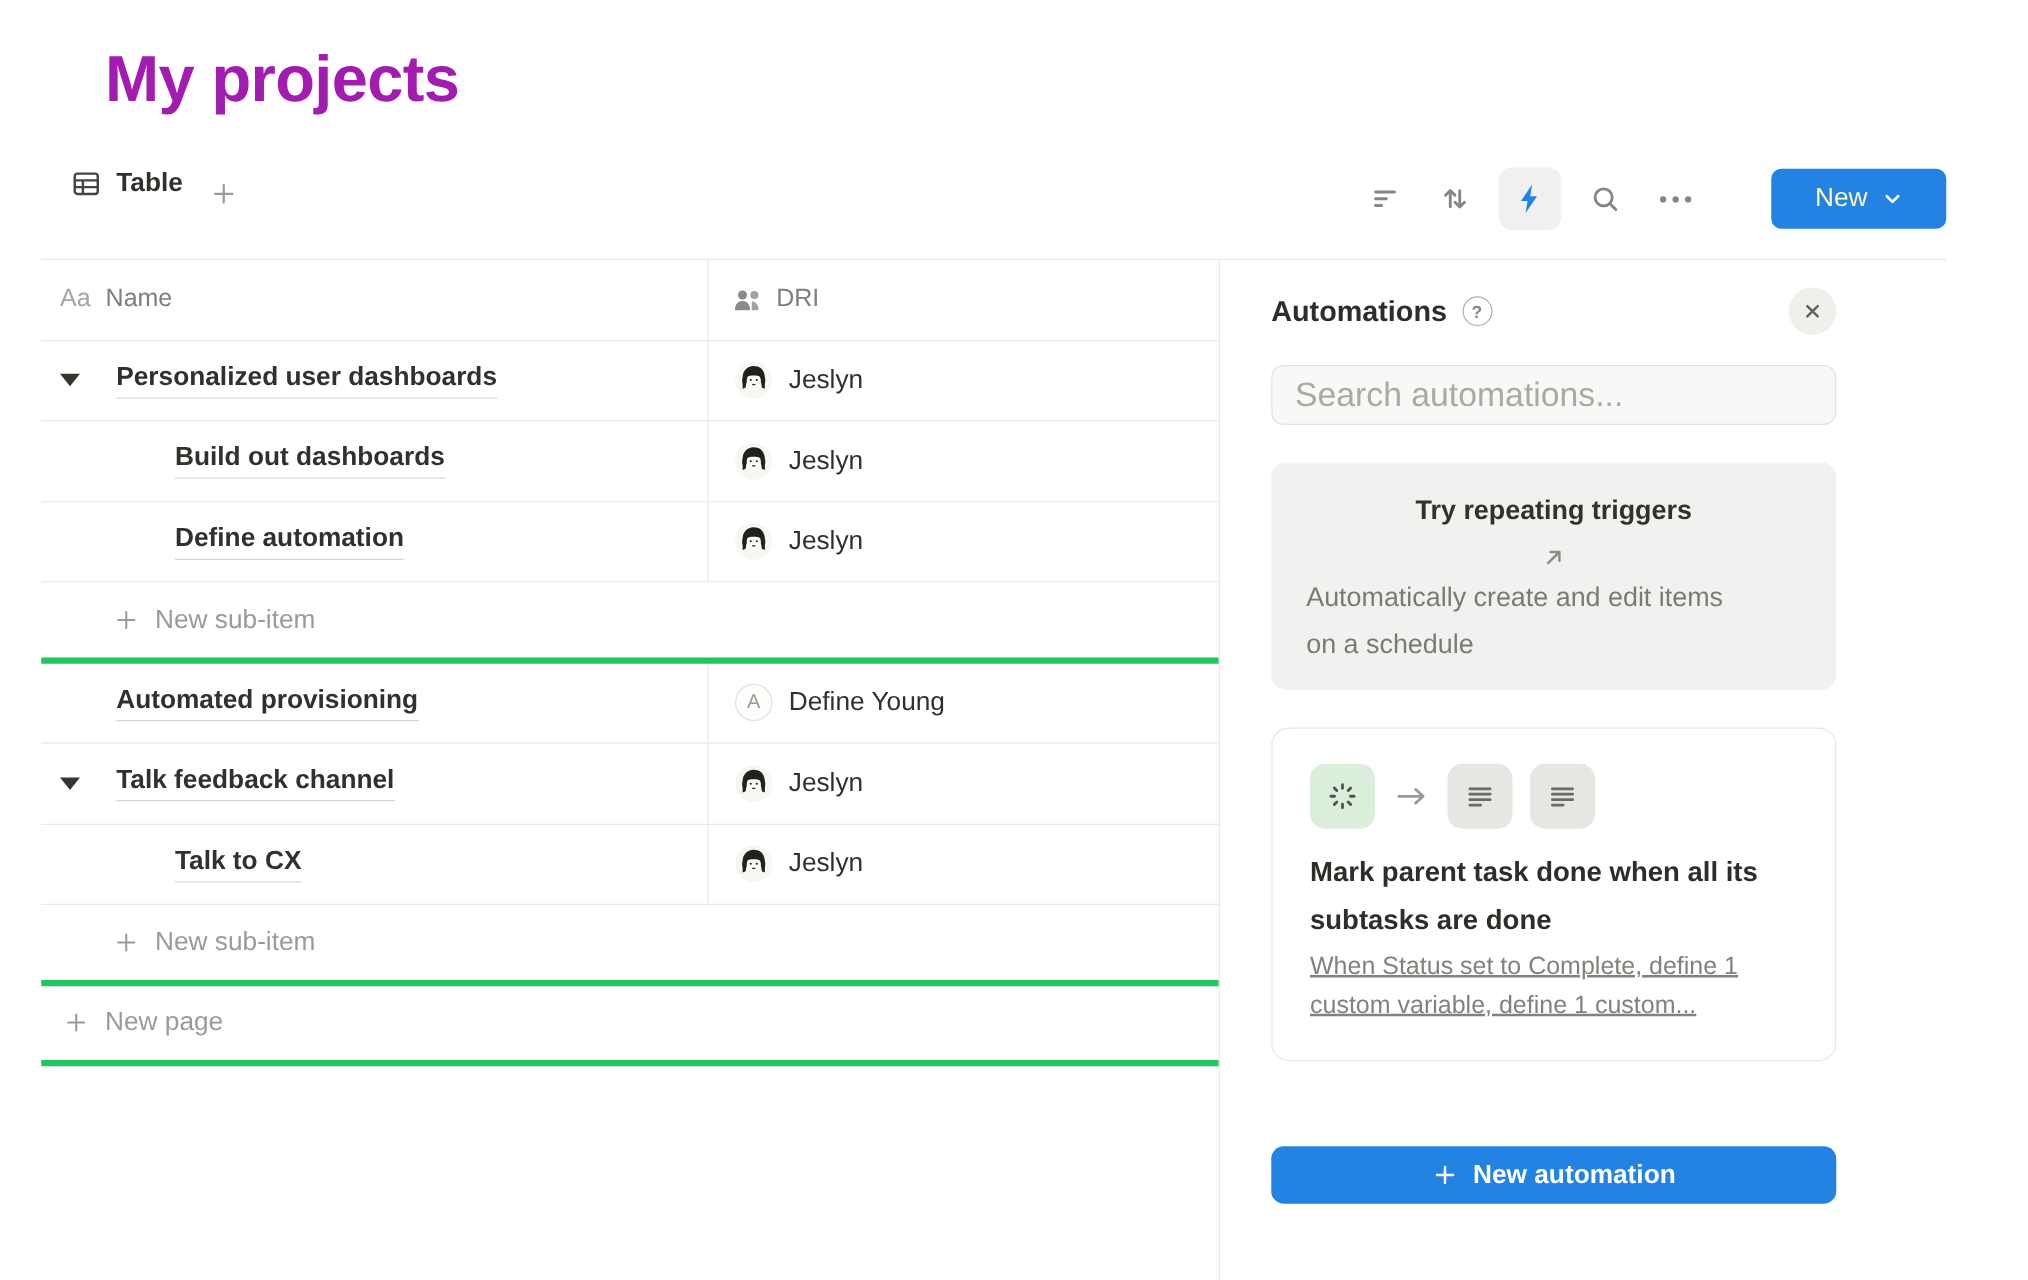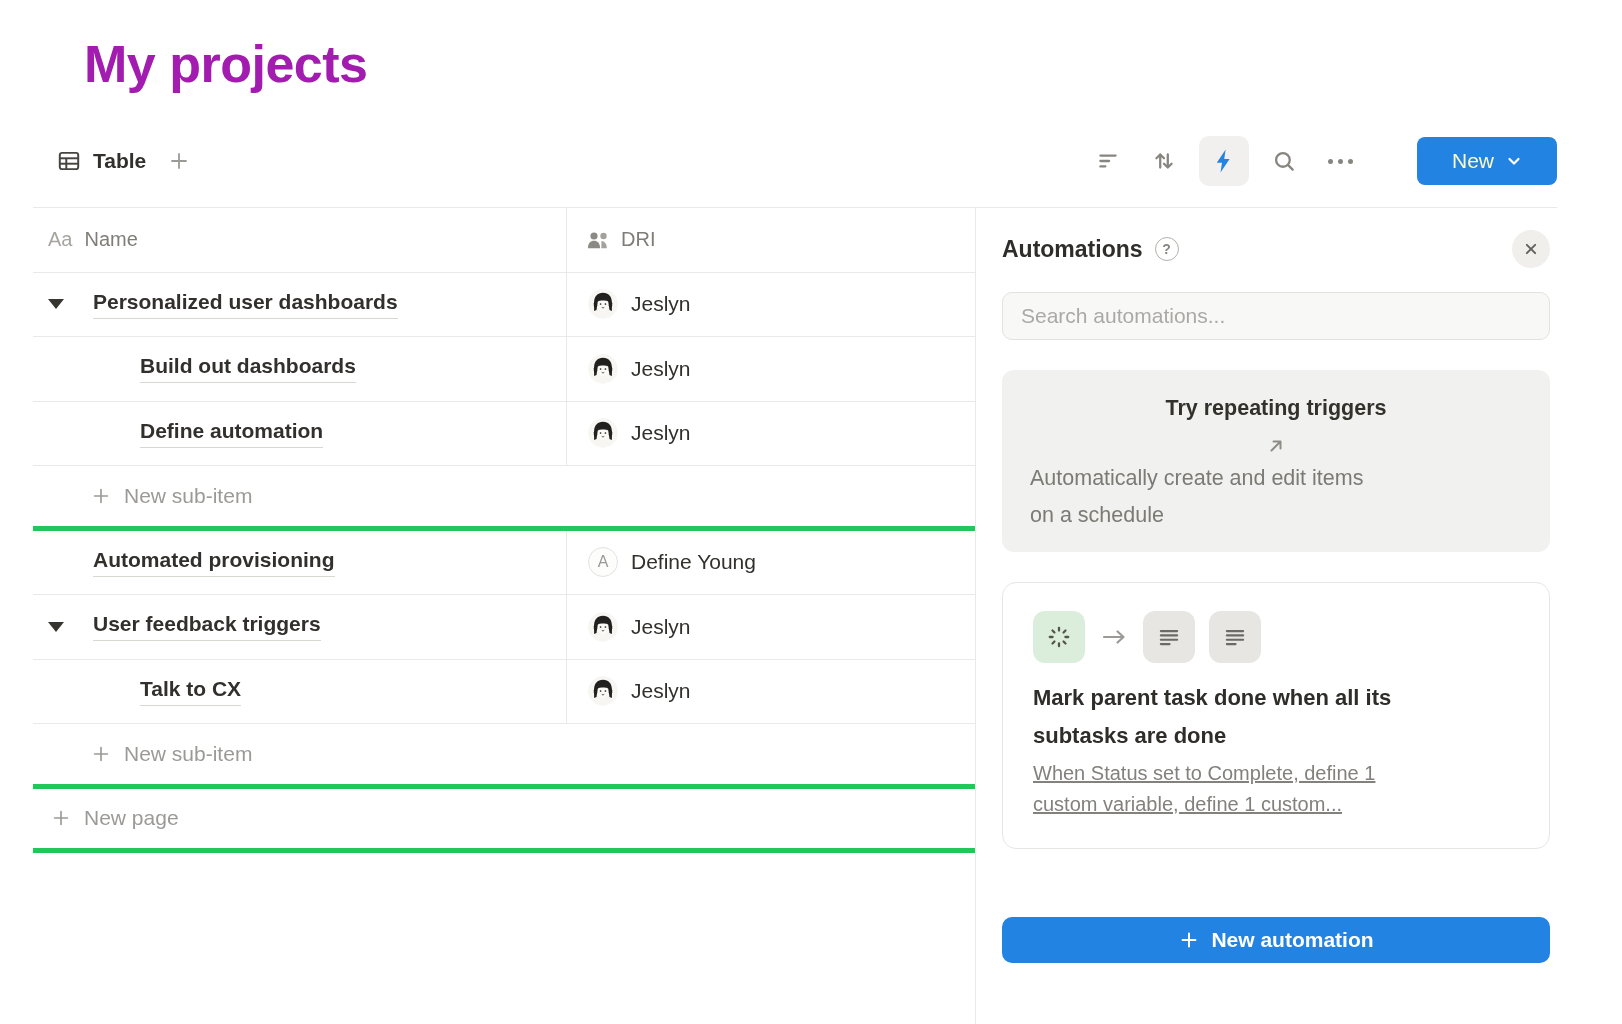--- a/index.html
+++ b/index.html
@@ -5,21 +5,21 @@
   * { margin:0; padding:0; box-sizing:border-box; }
   html,body { background:#ffffff; }
   body { width:1622px; height:1024px; position:relative; overflow:hidden;
          font-family:"Liberation Sans", sans-serif; color:#37352f; }
 
   .page-title { position:absolute; left:56px; top:34px; font-size:52px; font-weight:700;
                 color:#a21caf; letter-spacing:-0.5px;margin-left:28px; }
 
   
   .view-bar { position:absolute; left:56px; right:65px; top:134px; height:54px;
-              display:flex; align-items:center; }
+              display:flex; align-items:flex-start; }
   .tab { display:flex; align-items:center; gap:11px; cursor:pointer; }
   .tab-label { font-size:21px; font-weight:700; color:#32302c; }
   .icon-btn { width:42px; height:42px; display:flex; align-items:center; justify-content:center;
               border:none; background:transparent; border-radius:8px; cursor:pointer; }
   .add-view { margin-left:12px; }
   .vb-spacer { flex:1; }
   .tool-group { display:flex; align-items:center; gap:14px; }
   .bolt-btn { width:50px; height:50px; background:#f1f0ee; border-radius:10px; }
   .dots { display:flex; gap:5px; }
   .dots i { width:5px; height:5px; border-radius:50%; background:#87857f; }
@@ -62,32 +62,32 @@
   .ghost-page { padding-left:17px; }
 
   .avatar { width:30px; height:30px; border-radius:50%; flex:0 0 auto; }
   .avatar-initial { width:30px; height:30px; border-radius:50%; border:1px solid #e3e2df;
                     background:#fdfdfc; color:#9b9a97; font-size:16px;
                     display:flex; align-items:center; justify-content:center; }
   .dri-name { font-size:21px; color:#32302c; }
 
   
   .panel { position:absolute; left:976px; top:208px; right:0; bottom:0; background:#ffffff; }
-  .panel-inner { position:absolute; left:26px; top:0; width:548px; }
+  .panel-inner { position:absolute; left:41px; top:0; width:452px; }
   .panel-head { margin-top:18px; height:46px; display:flex; align-items:center; }
   .panel-title { font-size:23px; font-weight:700; color:#2f2d29; }
   .help-circle { margin-left:12px; width:24px; height:24px; border-radius:50%;
                  border:1.5px solid #b2b1ad; color:#87857f; font-size:14px; font-weight:700;
                  display:flex; align-items:center; justify-content:center; cursor:pointer; }
   .close-btn { margin-left:auto; width:38px; height:38px; border-radius:50%; background:#f0efec;
                border:none; display:flex; align-items:center; justify-content:center; cursor:pointer; }
 
   .search-box { margin-top:20px; width:100%; height:48px; border-radius:10px;
                 border:1px solid #e3e2df; background:#f8f8f6; padding:0 18px;
-                font-size:21px; color:#37352f; font-family:"Liberation Sans", sans-serif; outline:none; }
+                font-size:27px; color:#37352f; font-family:"Liberation Sans", sans-serif; outline:none; }
   .search-box::placeholder { color:#aaa9a5; }
 
   .promo-card { margin-top:30px; background:#f1f1ef; border-radius:12px; padding:19px 28px 18px;
                 cursor:pointer; }
   .promo-title-row { display:flex; align-items:center; gap:10px;flex-direction:column; }
   .promo-title { font-size:21.5px; font-weight:700; color:#33312c; line-height:38px; }
   .promo-desc { margin-top:5px; font-size:21.5px; color:#7b7a75; line-height:37px; white-space:pre-line; }
 
   .auto-card { margin-top:30px; background:#ffffff; border:1px solid #e7e6e3; border-radius:14px;
                padding:28px 30px; cursor:pointer; }
@@ -293,21 +293,21 @@
         <span class="avatar-initial">A</span>
         <span class="dri-name">Define Young</span>
       </div>
     </div>
 
     <div class="t-row ind0">
       <div class="cell-name">
         <button class="toggle">
             <span class="tri"></span>
           </button>
-        <a class="name-link">User feedback triggers</a>
+        <a class="name-link">Talk feedback channel</a>
       </div>
       <div class="cell-dri">
         <svg class="avatar" viewBox="0 0 32 32">
           <circle cx="16" cy="16" r="16" fill="#f7f6f3"></circle>
           <path d="M16 4c-6 0-9.5 4.4-9.5 10v9.5l2.6-1.2 1-7.3h11.8l1 7.3 2.6 1.2V14c0-5.6-3.5-10-9.5-10z" fill="#22211f"></path>
           <ellipse cx="16" cy="16.5" rx="6" ry="7" fill="#fbfaf7"></ellipse>
           <path d="M10.4 13.2c.8-3.6 2.8-5.2 5.6-5.2s4.8 1.6 5.6 5.2c-2.1-1.3-9.1-1.3-11.2 0z" fill="#22211f"></path>
           <path d="M8 15.5C8 9.8 11.4 6 16 6s8 3.8 8 9.5" stroke="#22211f" stroke-width="1.5" fill="none"></path>
           <rect x="6.2" y="13.4" width="3.7" height="6.2" rx="1.8" fill="#22211f"></rect>
           <rect x="22.1" y="13.4" width="3.7" height="6.2" rx="1.8" fill="#22211f"></rect>

